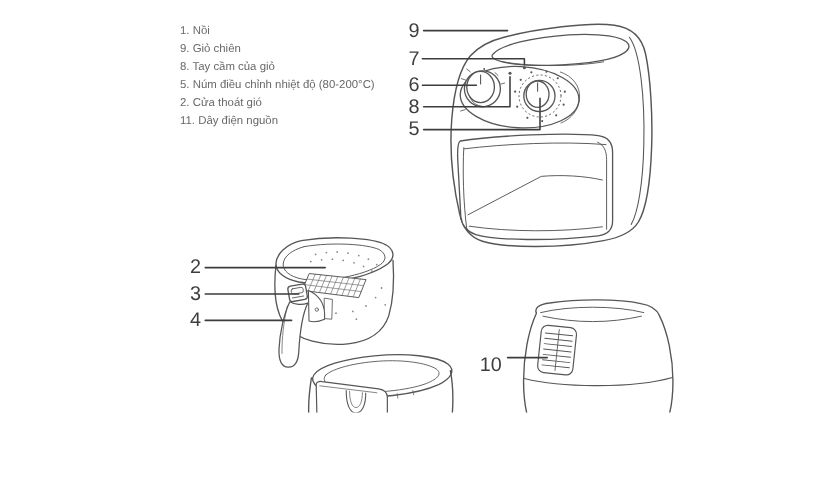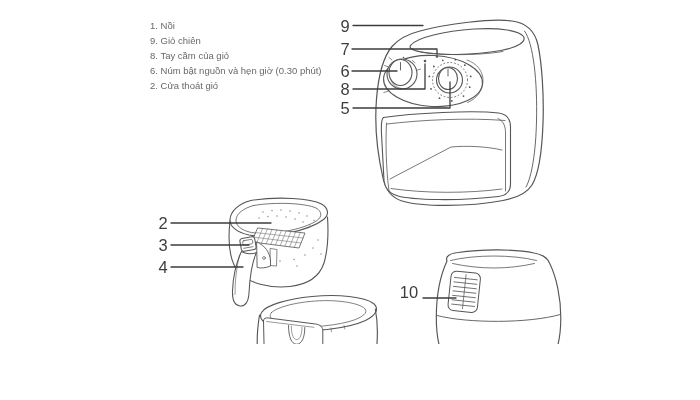--- a/index.html
+++ b/index.html
@@ -204,29 +204,30 @@
       <path d="M167 366 L283 366"></path>
       <path d="M423 298 L456 298"></path>
       <path d="M400 375 L457 375"></path>
     </g>
   </svg>
 
   <div class="parts-list">
     <div class="part-row">1. Nồi</div>
     <div class="part-row">9. Giỏ chiên</div>
     <div class="part-row">8. Tay cầm của giỏ</div>
-    <div class="part-row">6. Núm bật nguồn và hẹn giờ (0.30 phút)</div>
+    <div class="part-row">5. Núm điều chỉnh nhiệt độ (80-200°C)</div>
     <div class="part-row">2. Cửa thoát gió</div>
+    <div class="part-row">11. Dây điện nguồn</div>
   </div>
 
   <span class="callout" style="left:345px;top:26px;">9</span>
   <span class="callout" style="left:345px;top:49px;">7</span>
   <span class="callout" style="left:345px;top:71px;">6</span>
   <span class="callout" style="left:345px;top:89px;">8</span>
   <span class="callout" style="left:345px;top:108px;">5</span>
   <span class="callout" style="left:163px;top:223px;">2</span>
   <span class="callout" style="left:163px;top:245px;">3</span>
   <span class="callout" style="left:163px;top:267px;">4</span>
   <span class="callout" style="left:158px;top:366px;">1</span>
-  <span class="callout" style="left:409px;top:292px;">10</span>
+  <span class="callout" style="left:409px;top:304px;">10</span>
   <span class="callout" style="left:390px;top:375px;margin-top:47px;">11</span>
 
 </div>
 
 </body></html>

